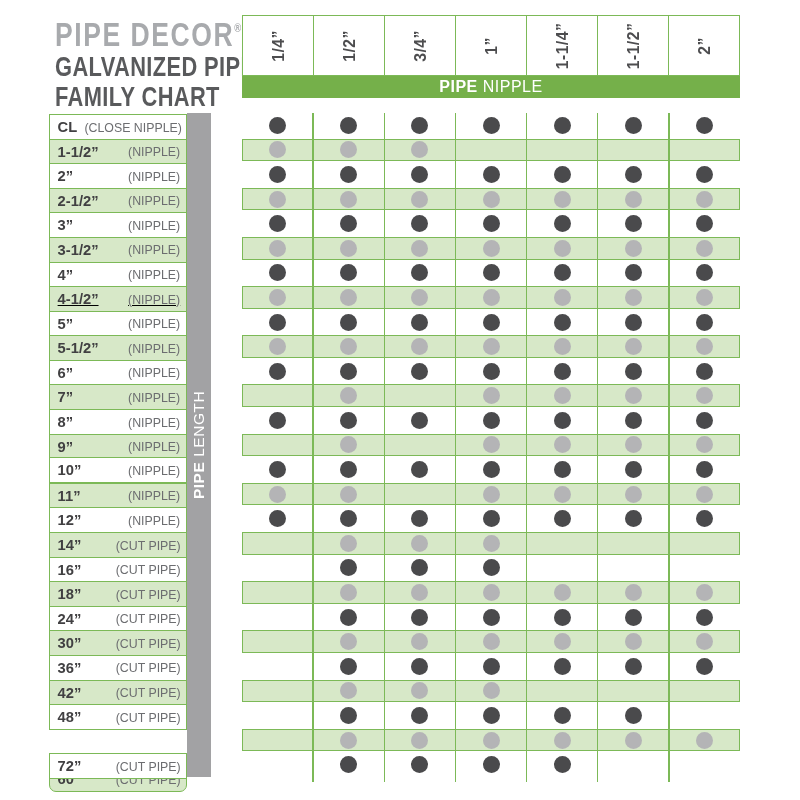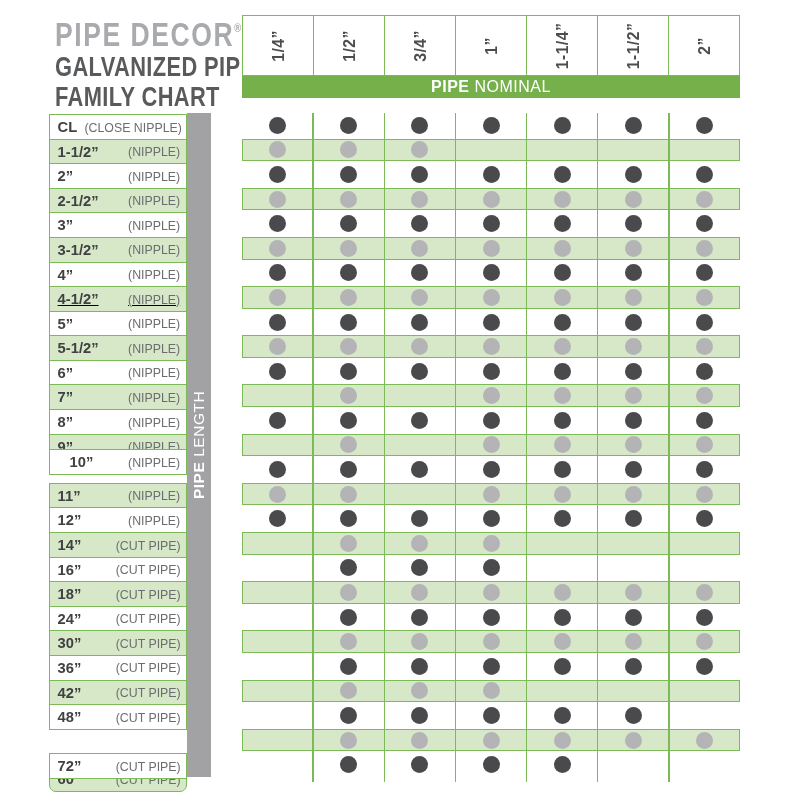--- a/index.html
+++ b/index.html
@@ -86,21 +86,21 @@
         </div>
         <div class="hcell">
           <span class="hrot">1-1/2”</span>
         </div>
         <div class="hcell">
           <span class="hrot">2”</span>
         </div>
       </div>
     <div class="nominal-bar">
       <span class="bold">PIPE</span>
-      <span class="rest">NOMINAL</span>
+      <span class="rest">NIPPLE</span>
     </div>
   </div>
 
   <div class="labels" id="row-labels">
       <div class="lbox w" style="top: 1px;">
         <span class="lsize">CL</span>
         <span class="lkind">(CLOSE NIPPLE)</span>
       </div>
       <div class="lbox g" style="top: 25.59px;">
         <span class="lsize">1-1/2”</span>
@@ -147,21 +147,21 @@
         <span class="lkind">(NIPPLE)</span>
       </div>
       <div class="lbox w" style="top: 296.08px;">
         <span class="lsize">8”</span>
         <span class="lkind">(NIPPLE)</span>
       </div>
       <div class="lbox g" style="top: 320.67px;">
         <span class="lsize">9”</span>
         <span class="lkind">(NIPPLE)</span>
       </div>
-      <div class="lbox w" style="top: 336px; padding-left: 12px;">
+      <div class="lbox w" style="top: 344px;">
         <span class="lsize">10”</span>
         <span class="lkind">(NIPPLE)</span>
       </div>
       <div class="lbox g" style="top: 369.85px;">
         <span class="lsize">11”</span>
         <span class="lkind">(NIPPLE)</span>
       </div>
       <div class="lbox w" style="top: 394.44px;">
         <span class="lsize">12”</span>
         <span class="lkind">(NIPPLE)</span>

